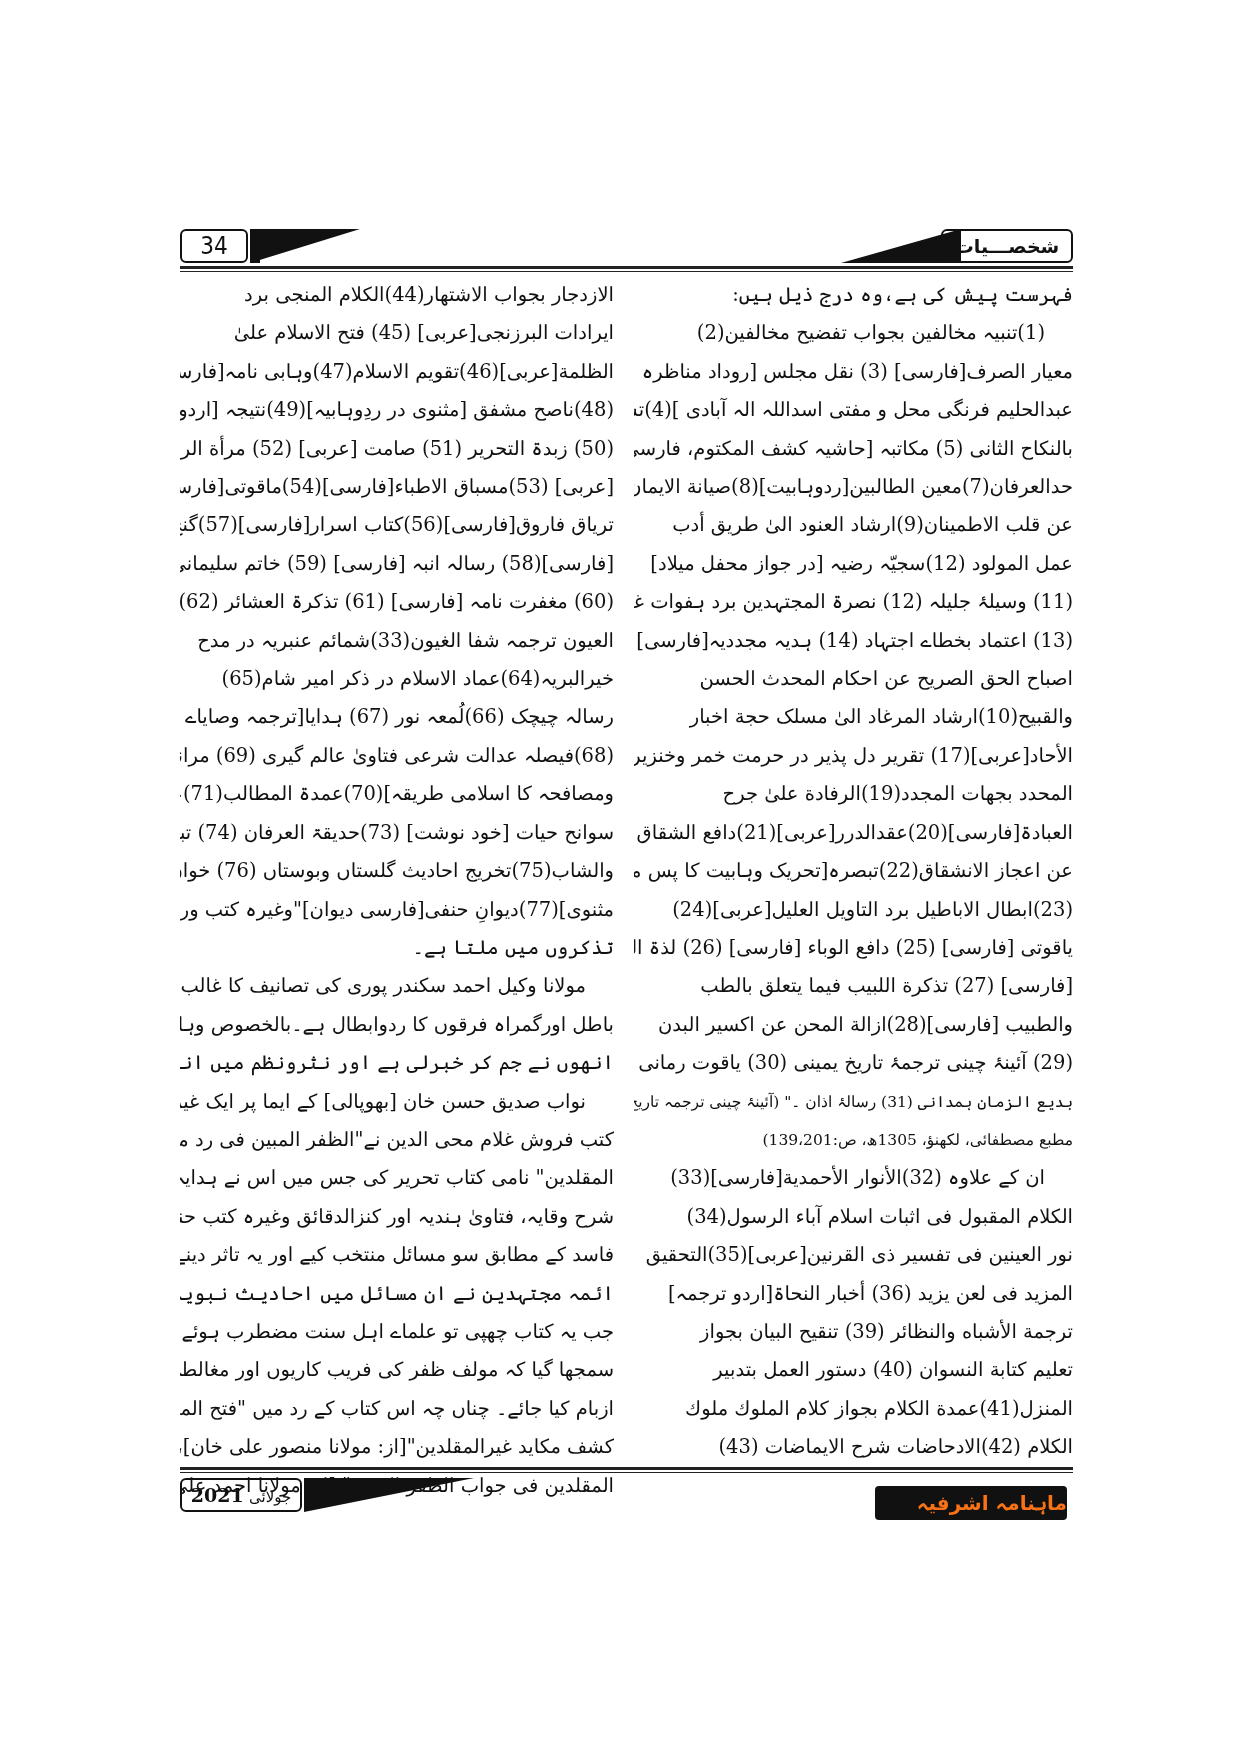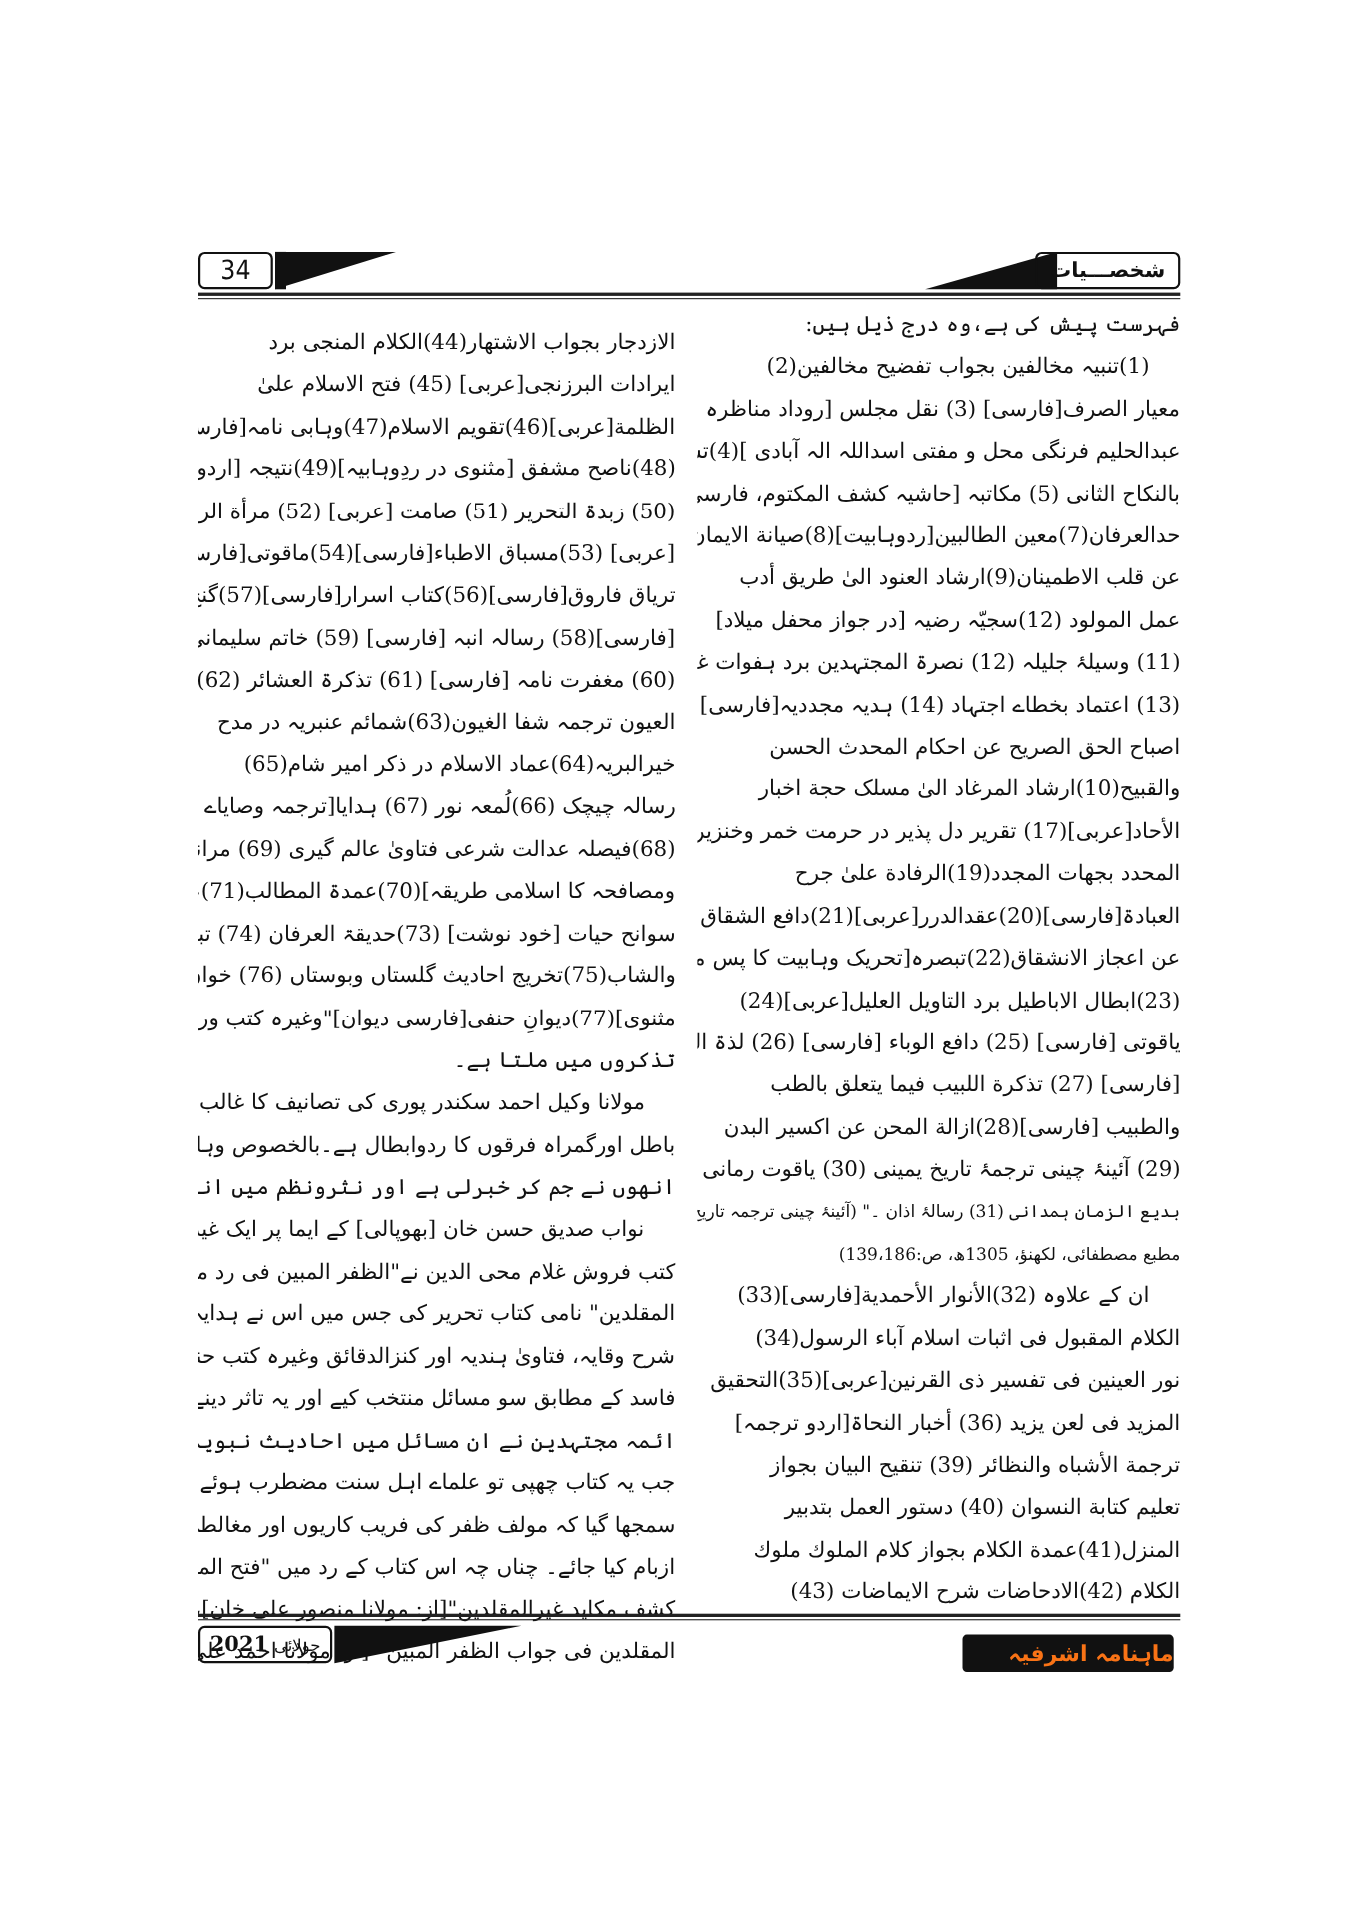--- a/index.html
+++ b/index.html
@@ -17,21 +17,21 @@
     border-bottom: 34px solid #111; border-left: 120px solid transparent; }
   .section-box { position: absolute; right: 0; top: 0; width: 132px; height: 34px; border: 2px solid #111; border-radius: 6px;
     font-family: "DejaVu Sans", sans-serif; font-weight: bold; font-size: 19px; line-height: 30px; text-align: center; direction: rtl; }
   .rule-top { position: absolute; left: 180px; top: 266px; width: 893px; height: 6px;
     border-top: 3px solid #222; border-bottom: 1px solid #222; }
 
   
   .col { position: absolute; top: 276px; height: 1188px; direction: rtl; text-align: justify; text-align-last: right;
     font-family: "DejaVu Serif", serif; font-size: 19.5px; line-height: 38.4px; }
   .col-right { left: 634px; width: 439px; }
-  .col-left { left: 180px; width: 434px; margin-top: 16px; }
+  .col-left { left: 180px; width: 434px; }
   .col .line { display: block; white-space: nowrap; overflow: hidden; text-overflow: clip; }
   .col .indent { padding-right: 28px; }
   .col .small { font-size: 15.5px; }
 
   
   .rule-bottom { position: absolute; left: 180px; top: 1467px; width: 893px; height: 6px;
     border-top: 3px solid #222; border-bottom: 1px solid #222; }
   .footer { position: absolute; left: 180px; top: 1478px; width: 893px; height: 40px; }
   .date-box { position: absolute; left: 0; top: 0; width: 122px; height: 34px; border: 2px solid #111; border-radius: 6px;
     direction: rtl; text-align: center; line-height: 30px; font-size: 17px; }
@@ -70,42 +70,42 @@
   <span class="line">الأحاد[عربی](17) تقریر دل پذیر در حرمت خمر وخنزیر(18)</span>
   <span class="line">المحدد بجهات المجدد(19)الرفادة علیٰ جرح</span>
   <span class="line">العبادۃ[فارسی](20)عقدالدرر[عربی](21)دافع الشقاق</span>
   <span class="line">عن اعجاز الانشقاق(22)تبصرہ[تحریک وہابیت کا پس منظر]</span>
   <span class="line">(23)ابطال الاباطیل برد التاویل العلیل[عربی](24)</span>
   <span class="line">یاقوتی [فارسی] (25) دافع الوباء [فارسی] (26) لذۃ الوصال</span>
   <span class="line">[فارسی] (27) تذکرة اللبیب فیما یتعلق بالطب</span>
   <span class="line">والطبیب [فارسی](28)ازالة المحن عن اکسیر البدن</span>
   <span class="line">(29) آئینۂ چینی ترجمۂ تاریخ یمینی (30) یاقوت رمانی شرح مقامات</span>
   <span class="line small">بدیع الزمان ہمدانی (31) رسالۂ اذان ۔" (آئینۂ چینی ترجمہ تاریخ یمینی،</span>
-  <span class="line small">مطبع مصطفائی، لکھنؤ، 1305ھ، ص:139،186)</span>
+  <span class="line small">مطبع مصطفائی، لکھنؤ، 1305ھ، ص:139،201)</span>
   <span class="line indent">ان کے علاوہ (32)الأنوار الأحمدیة[فارسی](33)</span>
   <span class="line">الکلام المقبول فی اثبات اسلام آباء الرسول(34)</span>
   <span class="line">نور العینین فی تفسیر ذی القرنین[عربی](35)التحقیق</span>
   <span class="line">المزید فی لعن یزید (36) أخبار النحاۃ[اردو ترجمہ]</span>
   <span class="line">ترجمة الأشباه والنظائر (39) تنقیح البیان بجواز</span>
   <span class="line">تعلیم کتابة النسوان (40) دستور العمل بتدبیر</span>
   <span class="line">المنزل(41)عمدة الکلام بجواز کلام الملوك ملوك</span>
   <span class="line">الکلام (42)الادحاضات شرح الایماضات (43)</span>
 </div>
 
 <div class="col col-left">
   <span class="line">الازدجار بجواب الاشتهار(44)الکلام المنجی برد</span>
   <span class="line">ایرادات البرزنجی[عربی] (45) فتح الاسلام علیٰ</span>
   <span class="line">الظلمة[عربی](46)تقویم الاسلام(47)وہابی نامہ[فارسی]</span>
   <span class="line">(48)ناصح مشفق [مثنوی در ردِوہابیہ](49)نتیجہ [اردو، رد وہابیہ]</span>
   <span class="line">(50) زبدۃ التحریر (51) صامت [عربی] (52) مرأة الرای</span>
   <span class="line">[عربی] (53)مسباق الاطباء[فارسی](54)ماقوتی[فارسی](55)</span>
   <span class="line">تریاق فاروق[فارسی](56)کتاب اسرار[فارسی](57)گنج شائگاں</span>
   <span class="line">[فارسی](58) رسالہ انبہ [فارسی] (59) خاتم سلیمانی [فارسی]</span>
   <span class="line">(60) مغفرت نامہ [فارسی] (61) تذکرۃ العشائر (62) جلاء</span>
-  <span class="line">العیون ترجمہ شفا الغیون(63)شمائم عنبریہ در مدح</span>
+  <span class="line">العیون ترجمہ شفا الغیون(33)شمائم عنبریہ در مدح</span>
   <span class="line">خیرالبریہ(64)عماد الاسلام در ذکر امیر شام(65)</span>
   <span class="line">رسالہ چیچک (66)لُمعہ نور (67) ہدایا[ترجمہ وصایاے امام اعظم]</span>
   <span class="line">(68)فیصلہ عدالت شرعی فتاویٰ عالم گیری (69) مرانجہ [معانقہ</span>
   <span class="line">ومصافحہ کا اسلامی طریقہ](70)عمدۃ المطالب(71)علم النفس(72)</span>
   <span class="line">سوانح حیات [خود نوشت] (73)حدیقۃ العرفان (74) تبصرۃ الشیخ</span>
   <span class="line">والشاب(75)تخریج احادیث گلستاں وبوستاں (76) خوانِ یغما[فارسی</span>
   <span class="line">مثنوی](77)دیوانِ حنفی[فارسی دیوان]"وغیرہ کتب ورسائل کا نام</span>
   <span class="line">تذکروں میں ملتا ہے۔</span>
   <span class="line indent">مولانا وکیل احمد سکندر پوری کی تصانیف کا غالب موضوع</span>
   <span class="line">باطل اورگمراہ فرقوں کا ردوابطال ہے۔بالخصوص وہابیہ، غیر مقلدین کی</span>

